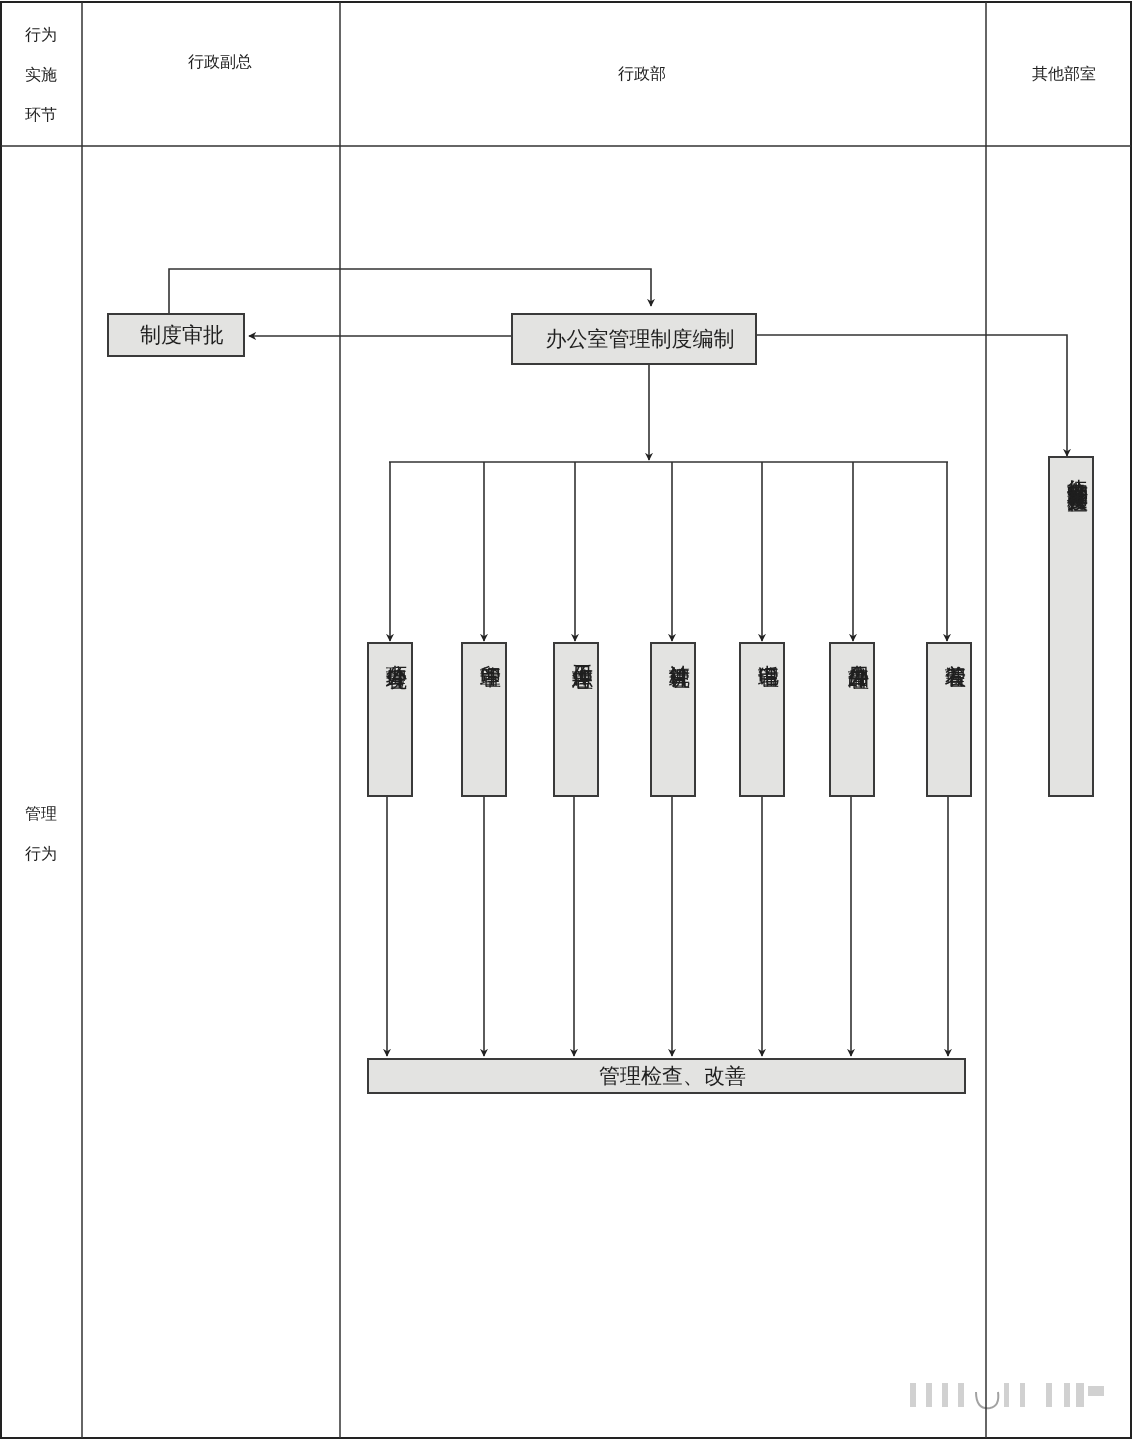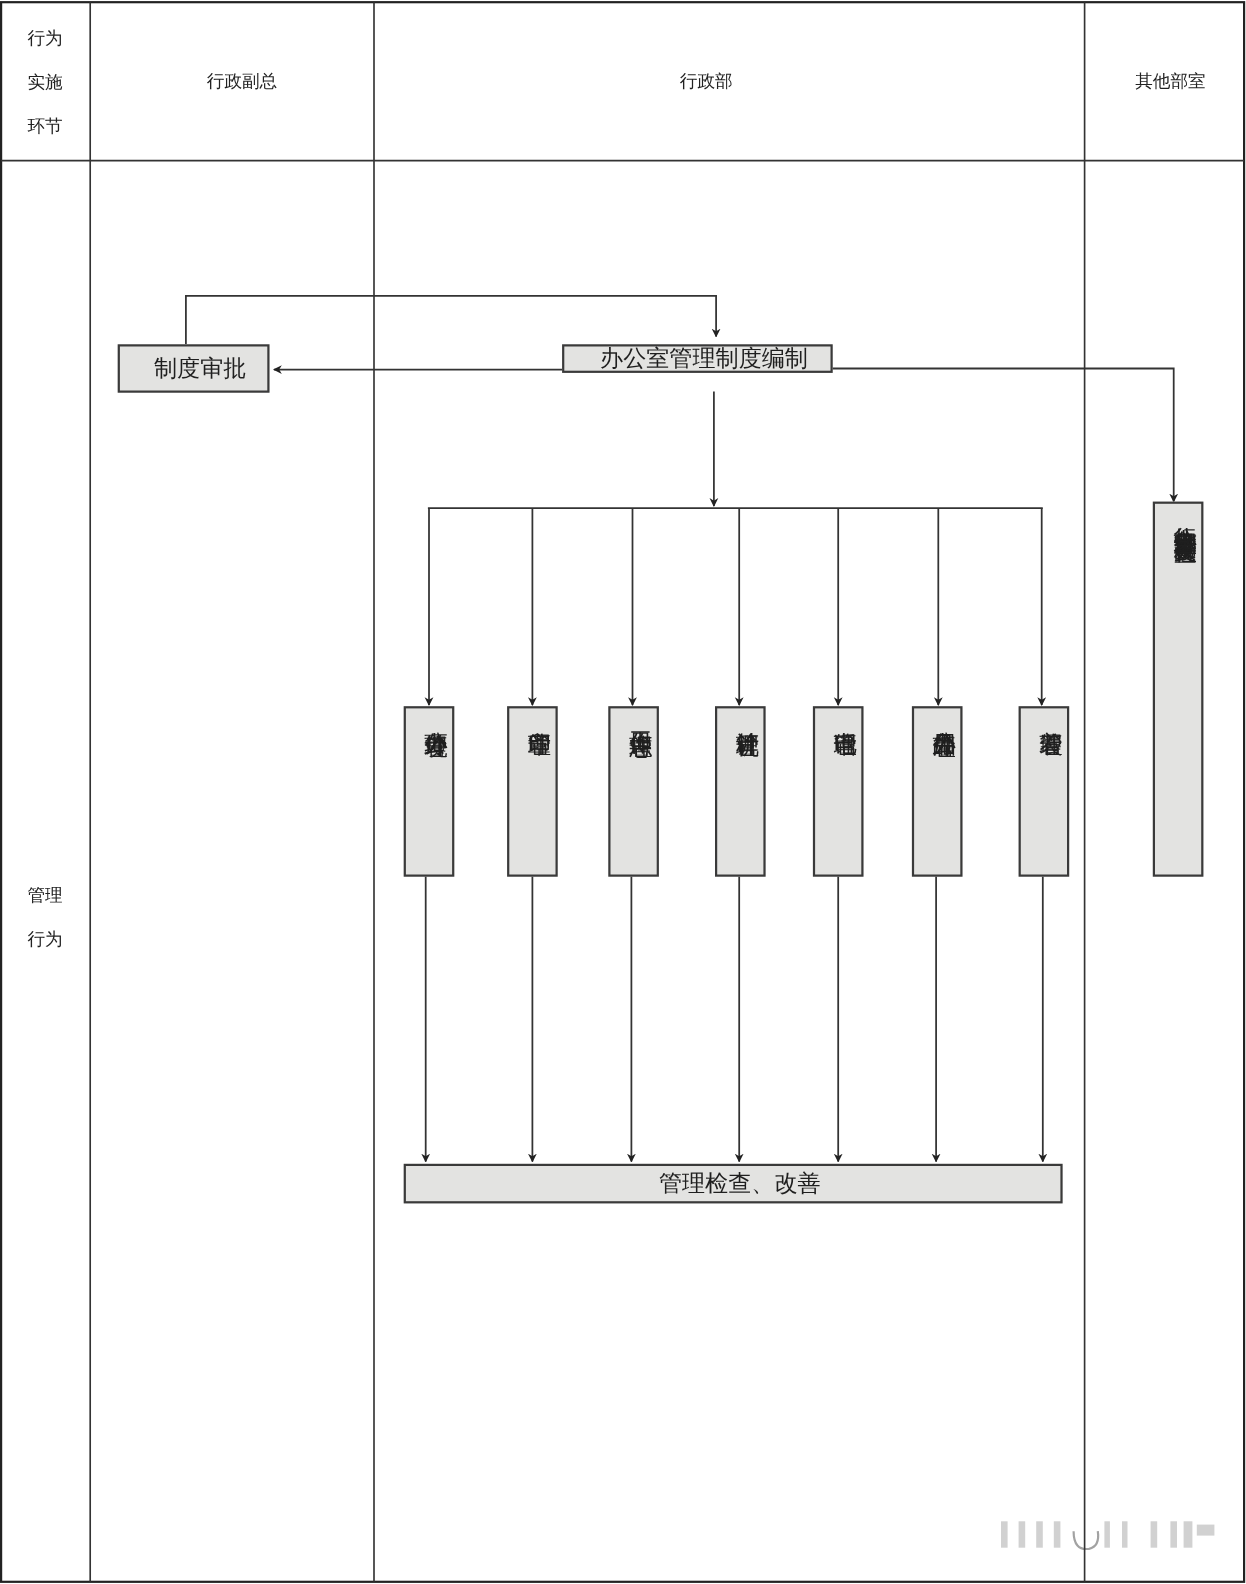--- a/index.html
+++ b/index.html
@@ -57,33 +57,33 @@
   <line x1="762" y1="796" x2="762" y2="1056" stroke="#333" stroke-width="1.6" marker-end="url(#arr)"></line>
   <line x1="851" y1="796" x2="851" y2="1056" stroke="#333" stroke-width="1.6" marker-end="url(#arr)"></line>
   <line x1="948" y1="796" x2="948" y2="1056" stroke="#333" stroke-width="1.6" marker-end="url(#arr)"></line>
 </svg>
 
 <div class="hdr-text" style="left:6px; top:15px; width:70px;">
   <div>行为</div>
   <div>实施</div>
   <div>环节</div>
 </div>
-<div class="hdr-text" style="left:84px; top:54px; width:272px;">行政副总</div>
+<div class="hdr-text" style="left:84px; top:42px; width:272px;">行政副总</div>
 <div class="hdr-text" style="left:342px; top:54px; width:600px;">行政部</div>
 <div class="hdr-text" style="left:988px; top:54px; width:152px;">其他部室</div>
 
 <div class="hdr-text" style="left:6px; top:794px; width:70px;">
   <div>管理</div>
   <div>行为</div>
 </div>
 
 <div class="box hbox" style="left:107px; top:313px; width:138px; height:44px;">
   <span>制度审批</span>
 </div>
-<div class="box hbox" style="left:511px; top:313px; width:246px; height:26px;">
+<div class="box hbox" style="left:511px; top:313px; width:246px; height:52px;">
   <span>办公室管理制度编制</span>
 </div>
 <div class="box vbox" style="left:1048px; top:456px; width:46px; height:341px;">
   <span class="vtext">执行办公室管理制度并接受检查</span>
 </div>
 
 <div class="box vbox" style="left:367px; top:642px; width:46px; height:155px;">
   <span class="vtext">办公环境管理</span>
 </div>
 <div class="box vbox" style="left:461px; top:642px; width:46px; height:155px;">

